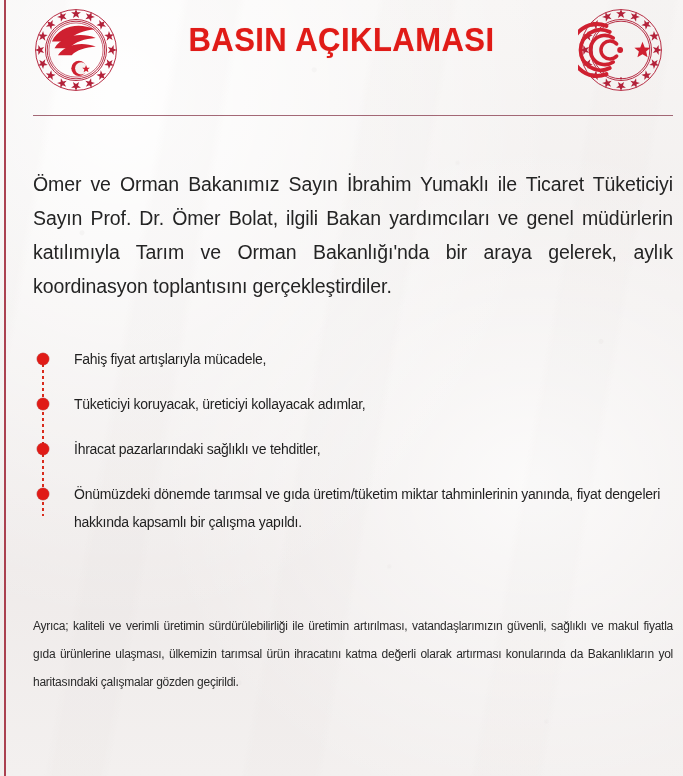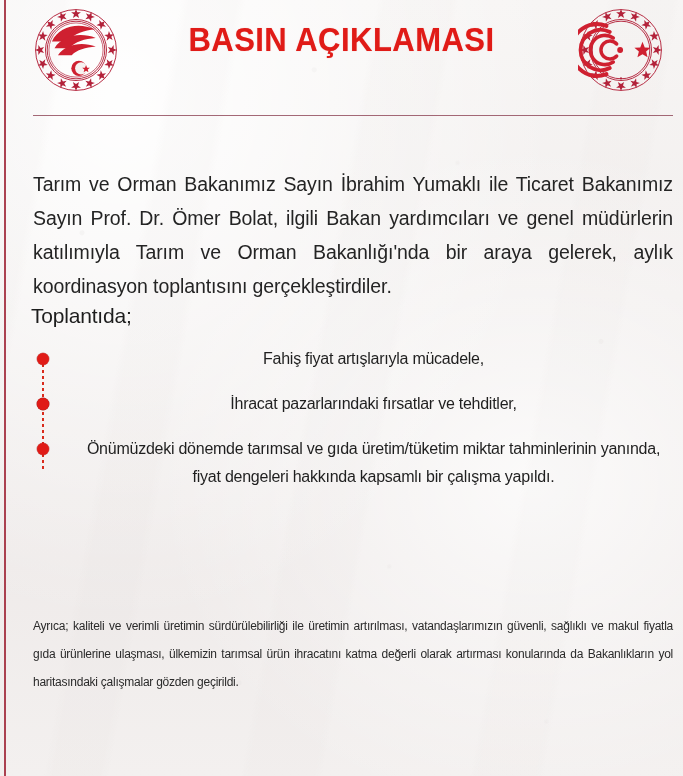--- a/index.html
+++ b/index.html
@@ -135,25 +135,24 @@
     bottom: 24px;
     width: 2px;
     background-image: linear-gradient(to bottom, #d92b1c 0 3px, transparent 3px 6px);
     background-size: 2px 6px;
     background-repeat: repeat-y;
   }
   .agenda-item {
     position: relative;
     padding-left: 41px;
     margin-bottom: 17px;
-    font-size: 16px;
+    font-size: 14px;
     line-height: 28px;
     color: #1f1f1f;
     letter-spacing: -0.25px;
-    text-align: center;
   }
   .agenda-item:last-child { margin-bottom: 4px; }
   .agenda-bullet {
     position: absolute;
     left: 4px;
     top: 8px;
     width: 12px;
     height: 12px;
     border-radius: 50%;
     background: #e01b17;
@@ -260,40 +259,40 @@
         </g>
         <circle cx="49" cy="50" r="3.4" fill="#cf2030"></circle>
         <polygon fill="#cf2030" points="75,40.5 77.6,47 84.4,47.4 79.2,51.8 80.9,58.4 75,54.8 69.1,58.4 70.8,51.8 65.6,47.4 72.4,47"></polygon>
         <circle cx="50" cy="83" r="1.2" fill="#b3223a"></circle>
       </svg>
     </div>
 
     <div id="header-rule"></div>
   </div>
 
-  <p id="intro-paragraph"><span>Tarım ve Orman Bakanımız </span><b>Sayın İbrahim Yumaklı</b><span> ile Ticaret Bakanımız </span><b>Sayın Prof. Dr. Ömer Bolat</b><span>, ilgili Bakan yardımcıları ve genel müdürlerin katılımıyla Tarım ve Orman Bakanlığı'nda bir araya gelerek, aylık koordinasyon toplantısını gerçekleştirdiler.</span></p>
-
-  <div id="agenda-heading">Toplantıda;</div>
+  <p id="intro-paragraph"><span>Ömer ve Orman Bakanımız </span><b>Sayın İbrahim Yumaklı</b><span> ile Ticaret Tüketiciyi </span><b>Sayın Prof. Dr. Ömer Bolat</b><span>, ilgili Bakan yardımcıları ve genel müdürlerin katılımıyla Tarım ve Orman Bakanlığı'nda bir araya gelerek, aylık koordinasyon toplantısını gerçekleştirdiler.</span></p>
+
 
   <div id="agenda-list">
     <div id="rail"></div>
 
     <div class="agenda-item">
       <span class="agenda-bullet"></span>
       <span>Fahiş fiyat artışlarıyla mücadele,</span>
     </div>
 
 
     <div class="agenda-item">
       <span class="agenda-bullet"></span>
+      <span>Tüketiciyi koruyacak, üreticiyi kollayacak adımlar,</span>
     </div>
 
     <div class="agenda-item">
       <span class="agenda-bullet"></span>
-      <span>İhracat pazarlarındaki fırsatlar ve tehditler,</span>
+      <span>İhracat pazarlarındaki sağlıklı ve tehditler,</span>
     </div>
 
     <div class="agenda-item">
       <span class="agenda-bullet"></span>
       <span>Önümüzdeki dönemde tarımsal ve gıda üretim/tüketim miktar tahminlerinin yanında, fiyat dengeleri hakkında kapsamlı bir çalışma yapıldı.</span>
     </div>
   </div>
 
   <p id="closing-paragraph">Ayrıca; kaliteli ve verimli üretimin sürdürülebilirliği ile üretimin artırılması, vatandaşlarımızın güvenli, sağlıklı ve makul fiyatla gıda ürünlerine ulaşması, ülkemizin tarımsal ürün ihracatını katma değerli olarak artırması konularında da Bakanlıkların yol haritasındaki çalışmalar gözden geçirildi.</p>
 

